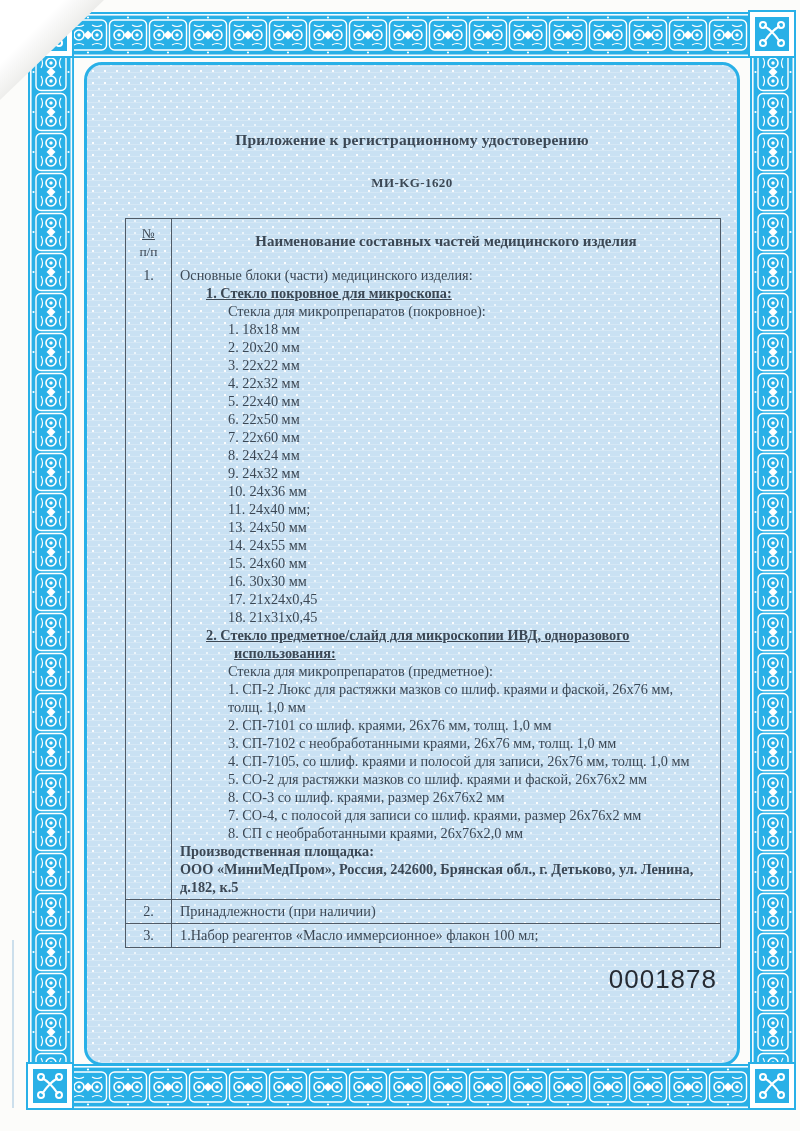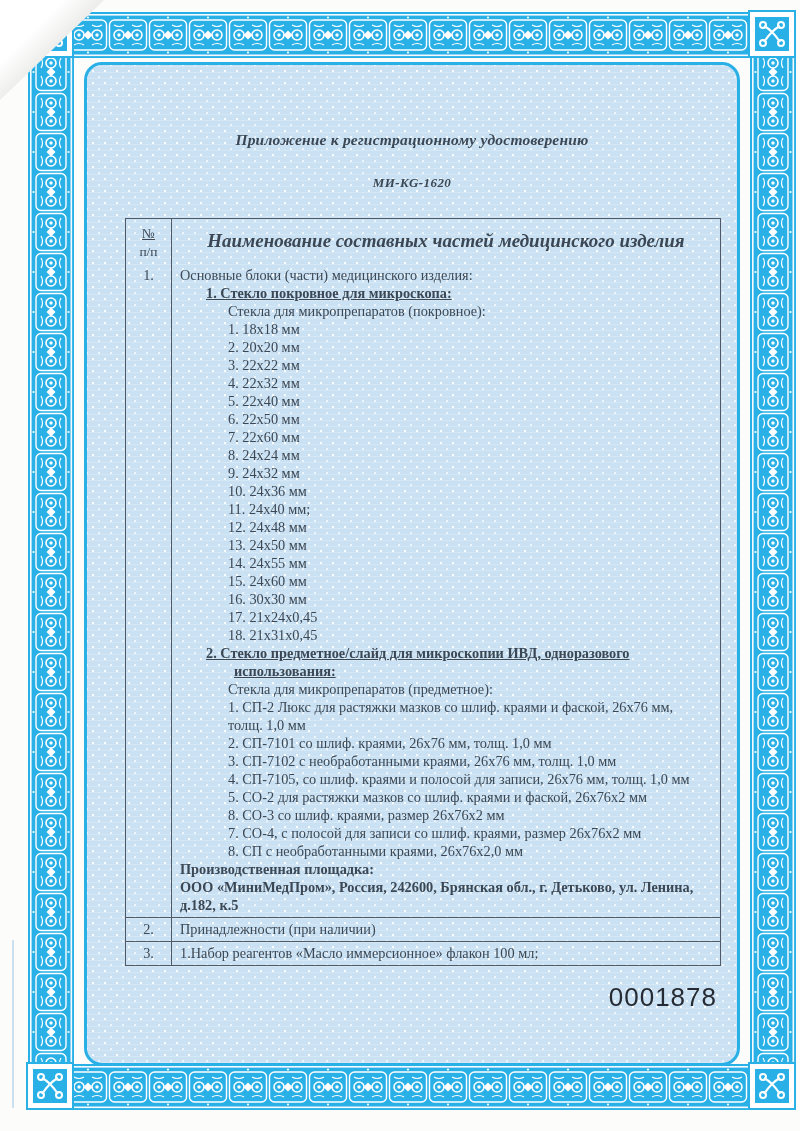--- a/index.html
+++ b/index.html
@@ -29,38 +29,38 @@
     background-color:#c9e1f3;
     background-image:
       radial-gradient(circle,rgba(255,255,255,.95) 1px,rgba(255,255,255,0) 1.5px),
       radial-gradient(circle,rgba(255,255,255,.65) 1px,rgba(255,255,255,0) 1.5px),
       repeating-linear-gradient(0deg,rgba(255,255,255,.22) 0 1px,rgba(255,255,255,0) 1px 6px);
     background-size:12px 12px,12px 12px,auto;
     background-position:0 0,6px 6px,0 0;
   }
   .content{position:absolute;inset:0;color:#3b4754;}
 
-  .titles{text-align:center;margin-top:66px;font-style:italic;}
+  .titles{text-align:center;margin-top:66px;}
   .title-main{font-size:15.5px;font-weight:bold;letter-spacing:.2px;}
   .title-reg{font-size:13px;font-weight:bold;margin-top:26px;letter-spacing:.4px;}
 
   
   .tbl{
     margin:27px 0 0 38px;width:596px;box-sizing:border-box;
     border:1px solid #4f5a66;font-size:14.3px;line-height:18px;
   }
   .trow{display:flex;border-top:1px solid #4f5a66;}
   .trow:first-child{border-top:none;}
   .cnum{
     width:46px;flex:0 0 46px;border-right:1px solid #4f5a66;
     text-align:center;padding-top:2px;box-sizing:border-box;
   }
   .ctxt{flex:1;padding:2px 6px 3px 6px;min-width:0;}
   .hdr .ctxt{display:flex;align-items:center;justify-content:center;
-    font-weight:bold;font-size:19px;min-height:40px;font-style:italic;}
+    font-weight:bold;font-size:15px;min-height:40px;}
   .hdr .cnum{display:flex;flex-direction:column;align-items:center;justify-content:center;font-size:13.5px;}
   .num-top{text-decoration:underline;}
   .line{margin:0;}
   .l-plain{padding-left:2px;}
   .l-h1{padding-left:56px;text-indent:-28px;font-weight:bold;text-decoration:underline;}
   .l-sub{padding-left:50px;padding-right:22px;}
   .l-prod{padding-left:2px;font-weight:bold;}
 
   .serial{
     width:596px;margin:16px 0 0 38px;text-align:right;padding-right:4px;box-sizing:border-box;
@@ -285,21 +285,20 @@
                 <div class="line l-sub">2. 20х20 мм</div>
                 <div class="line l-sub">3. 22х22 мм</div>
                 <div class="line l-sub">4. 22х32 мм</div>
                 <div class="line l-sub">5. 22х40 мм</div>
                 <div class="line l-sub">6. 22х50 мм</div>
                 <div class="line l-sub">7. 22х60 мм</div>
                 <div class="line l-sub">8. 24х24 мм</div>
                 <div class="line l-sub">9. 24х32 мм</div>
                 <div class="line l-sub">10. 24х36 мм</div>
                 <div class="line l-sub">11. 24х40 мм;</div>
-                <div class="line l-sub">12. 24х48 мм</div>
                 <div class="line l-sub">13. 24х50 мм</div>
                 <div class="line l-sub">14. 24х55 мм</div>
                 <div class="line l-sub">15. 24х60 мм</div>
                 <div class="line l-sub">16. 30х30 мм</div>
                 <div class="line l-sub">17. 21х24х0,45</div>
                 <div class="line l-sub">18. 21х31х0,45</div>
                 <div class="line l-h1">2.  Стекло предметное/слайд для микроскопии ИВД, одноразового использования:</div>
                 <div class="line l-sub">Стекла для микропрепаратов (предметное):</div>
                 <div class="line l-sub">1. СП-2 Люкс для растяжки мазков со шлиф. краями и фаской, 26х76 мм, толщ. 1,0 мм</div>
                 <div class="line l-sub">2. СП-7101 со шлиф. краями, 26х76 мм, толщ. 1,0 мм</div>

